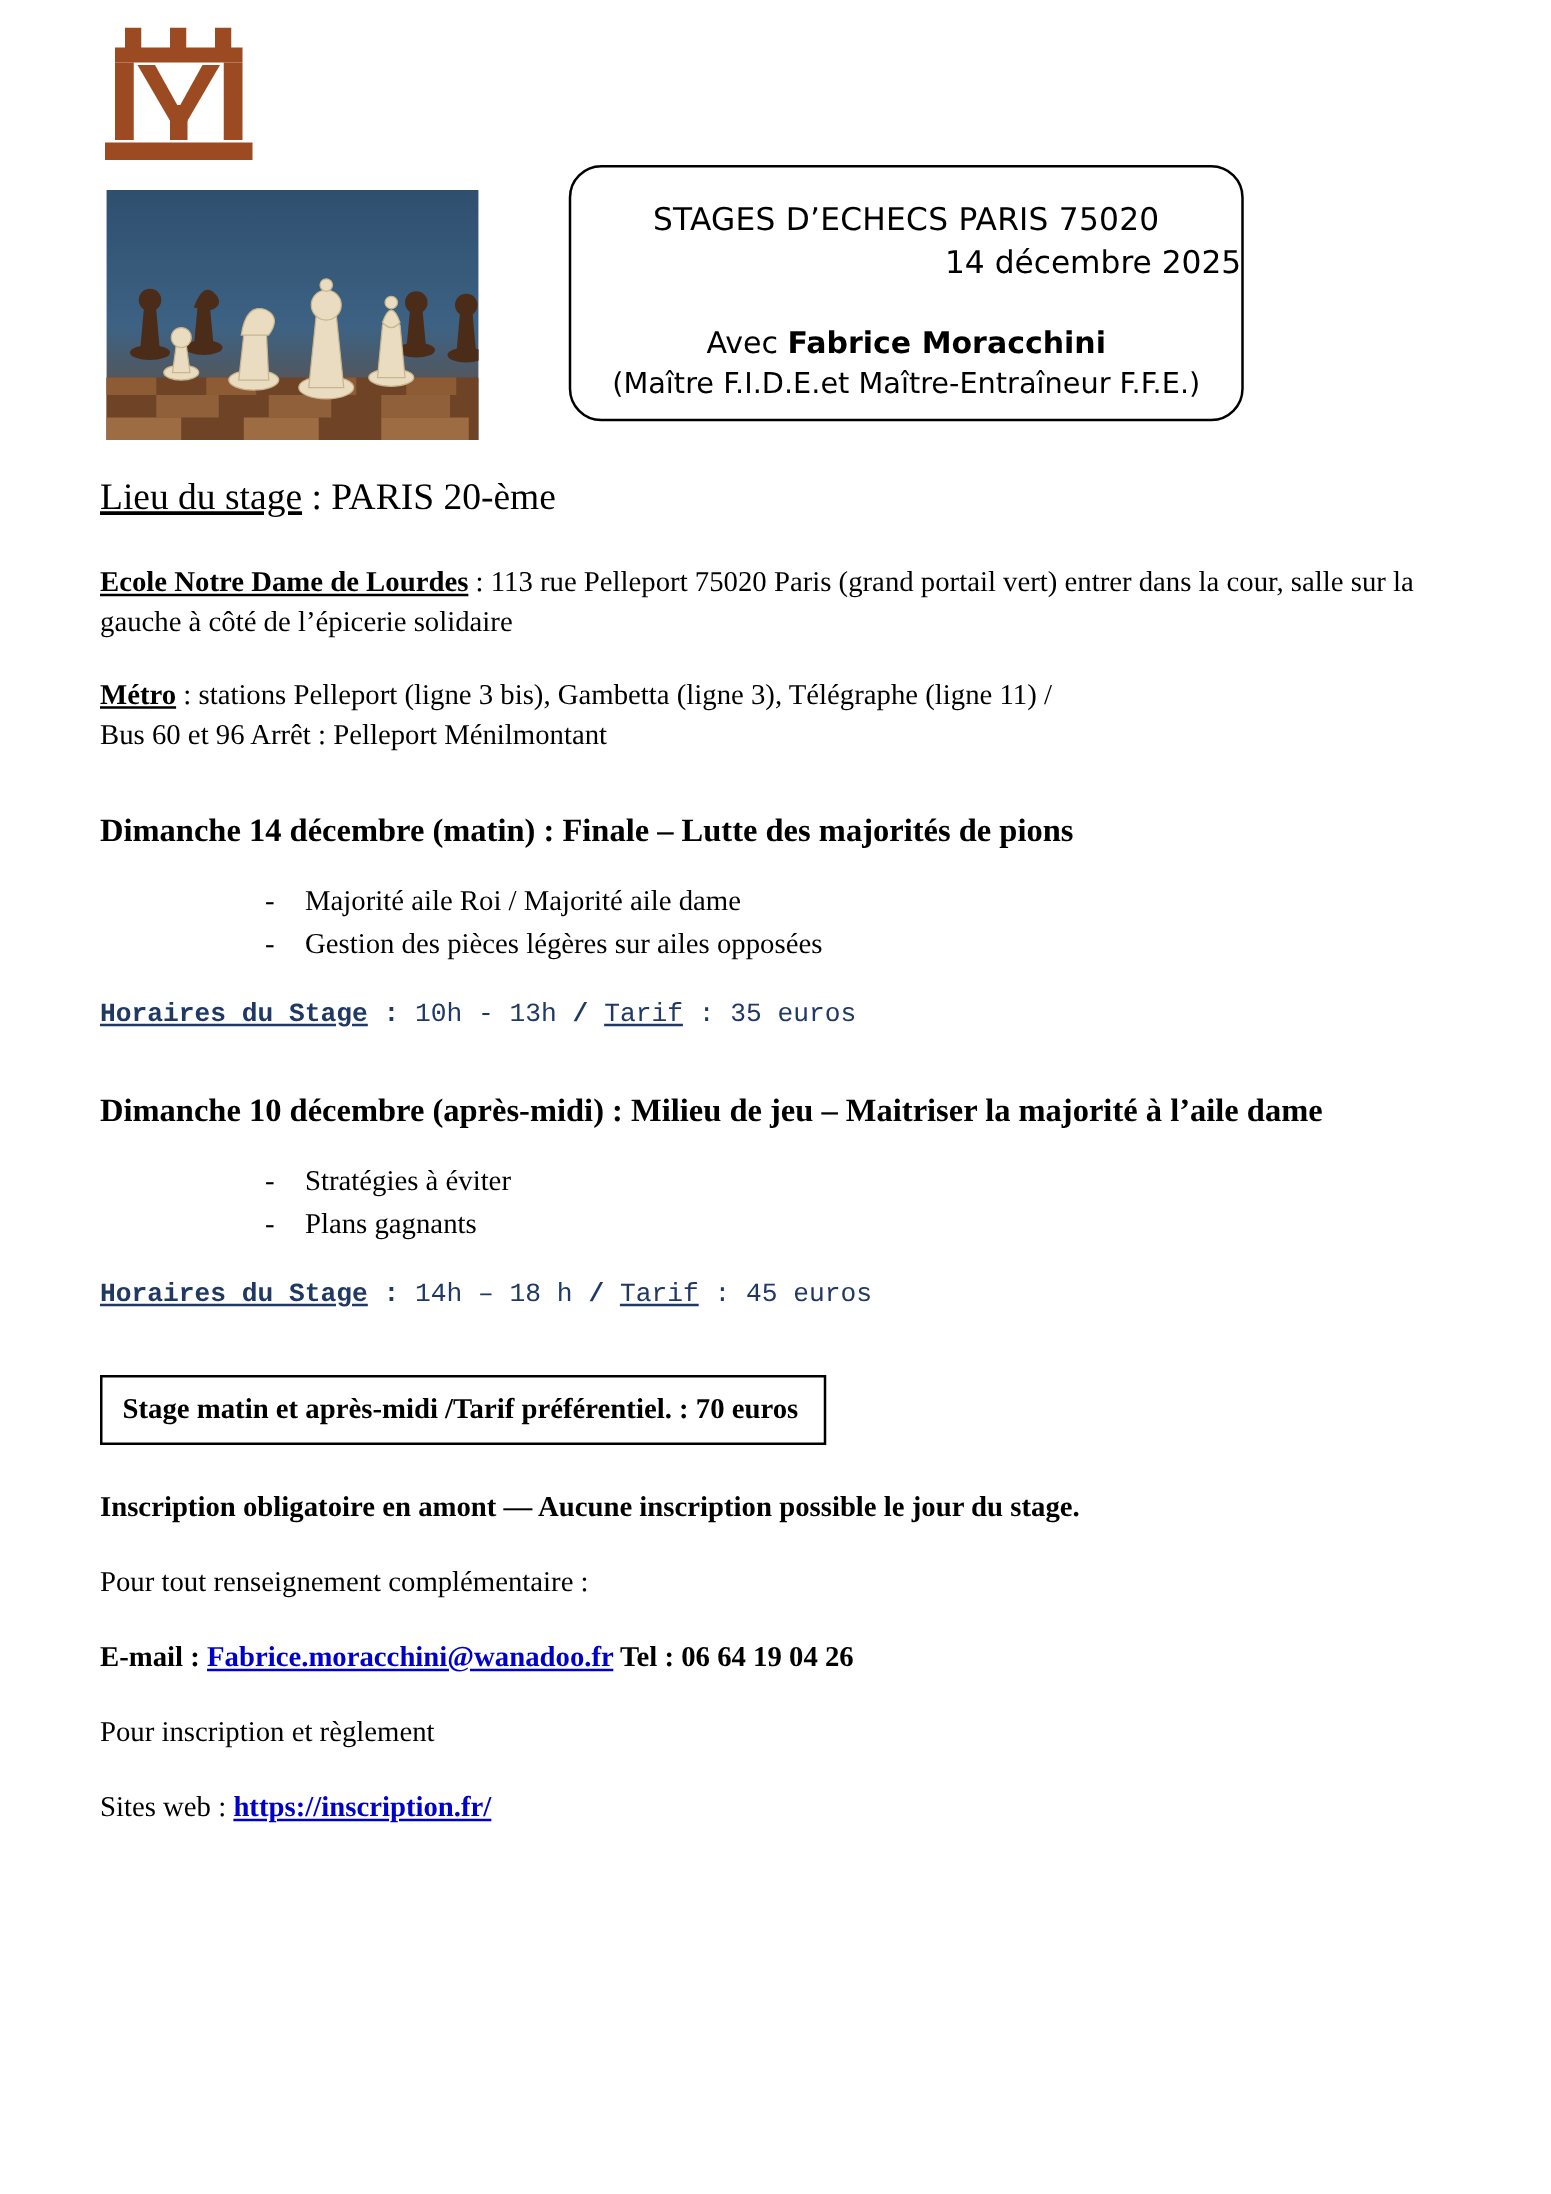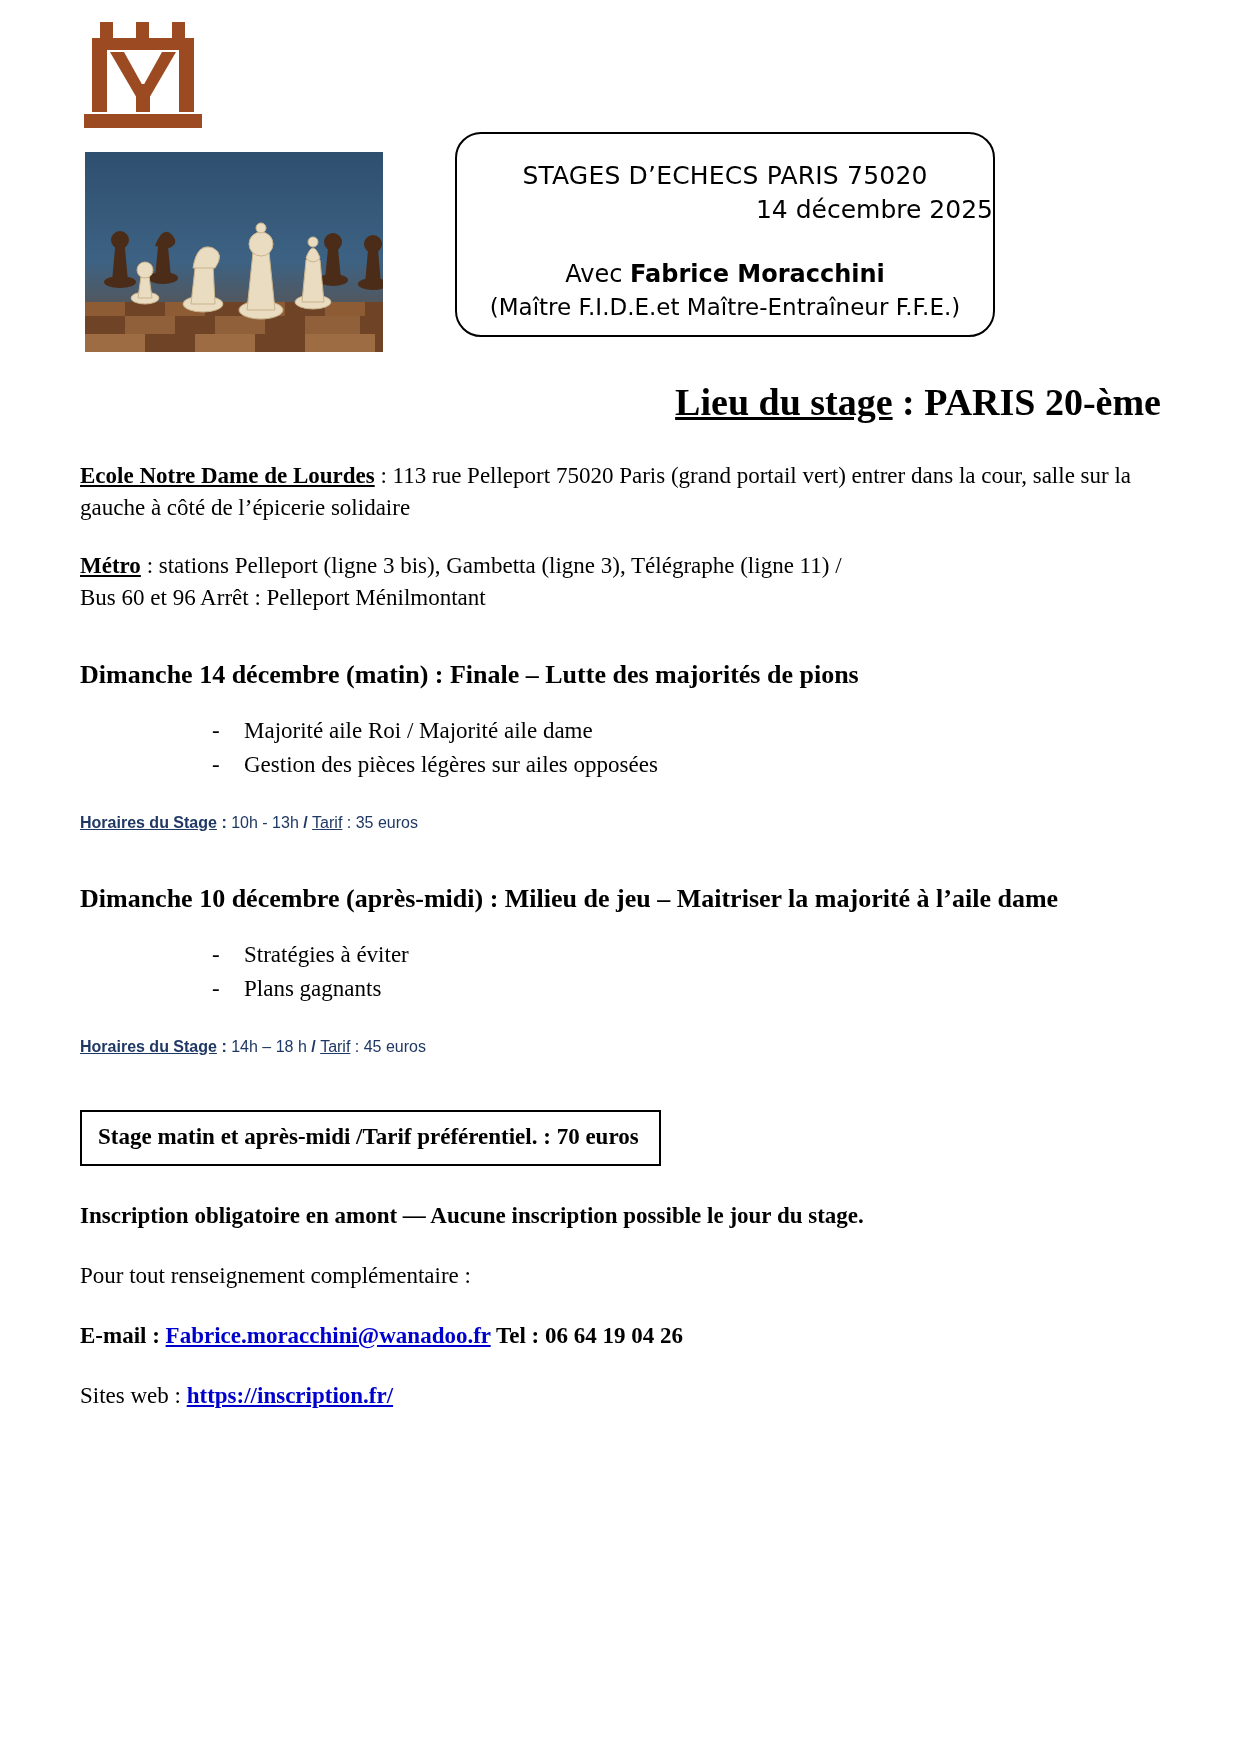--- a/index.html
+++ b/index.html
@@ -80,25 +80,24 @@
   .title-line4 {
     font-size: 23px;
     line-height: 32px;
   }
 
   
   .content {
     padding: 0 80px 40px 80px;
   }
   h1.lieu {
-    font-size: 38px;
-    font-weight: bold;
+    font-size: 30px;
+    font-weight: normal;
     margin: 20px 0 34px 0;
     line-height: 1.2;
-    text-align: right;
   }
   h1.lieu .u { text-decoration: underline; }
 
   p.para {
     font-size: 23px;
     line-height: 32px;
     margin: 0 0 26px 0;
   }
   p.para .b-u {
     font-weight: bold;
@@ -124,22 +123,22 @@
     padding-left: 32px;
   }
   ul.bullets li:before {
     content: "-";
     position: absolute;
     left: 0;
     top: 0;
   }
 
   p.horaires {
-    font-family: Liberation Sans, sans-serif;
-    font-size: 16px;
+    font-family: Liberation Mono, monospace;
+    font-size: 21px;
     line-height: 30px;
     margin: 26px 0 0 0;
     color: #1f3864;
   }
   p.horaires .lbl {
     font-weight: bold;
     text-decoration: underline;
   }
   p.horaires .sep { font-weight: bold; }
   p.horaires .tarif { text-decoration: underline; }
@@ -312,17 +311,18 @@
     <p class="horaires"><span class="lbl">Horaires du Stage</span><span class="sep"> :</span><span class="val"> 14h – 18 h </span><span class="sep">/ </span><span class="tarif">Tarif</span><span> :</span><span> 45 euros</span></p>
 
     <div class="tarif-box">Stage matin et après-midi /Tarif préférentiel. : 70 euros</div>
 
     <p class="notice"><span>Inscription obligatoire en amont — Aucune inscription possible le jour du stage</span><span class="reg">.</span></p>
 
     <p class="normal">Pour tout renseignement complémentaire :</p>
 
     <p class="contact"><span>E-mail : </span><a class="link" href="#">Fabrice.moracchini@wanadoo.fr</a><span>  Tel : 06 64 19 04 26</span></p>
 
+    <p class="normal">Pour inscription et règlement</p>
 
     <p class="normal"><span>Sites web :  </span><a class="link" href="#">https://inscription.fr/</a></p>
 
   </div>
 </div>
 
 </body></html>

